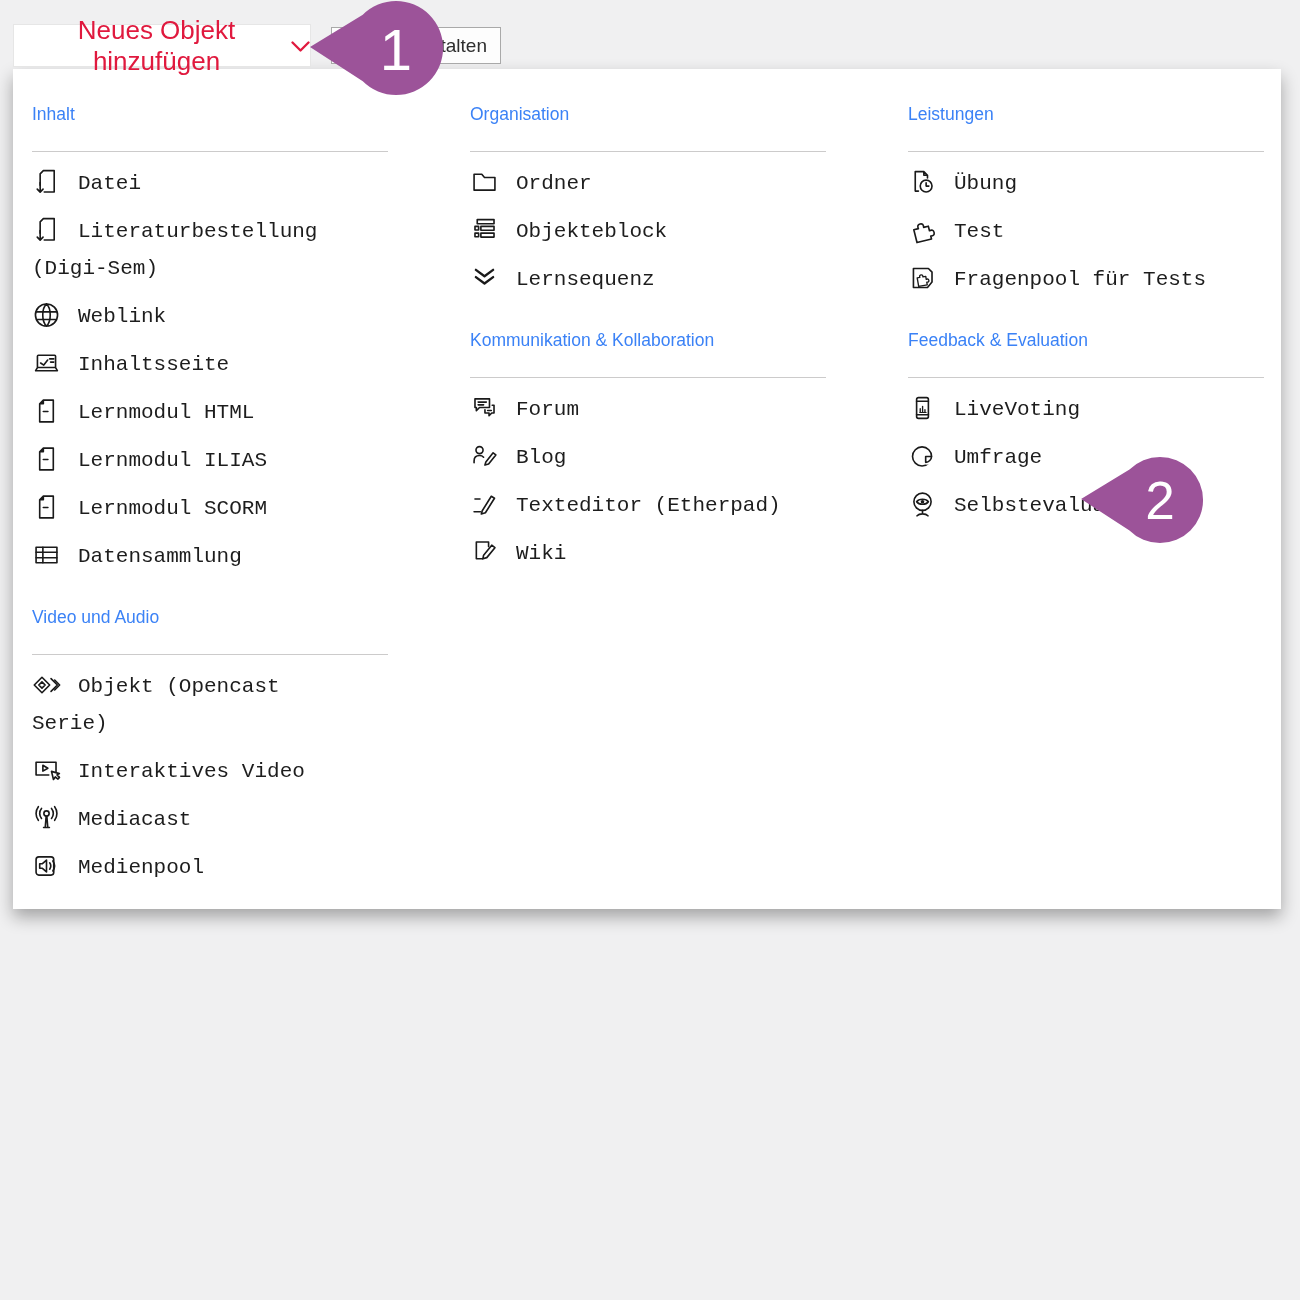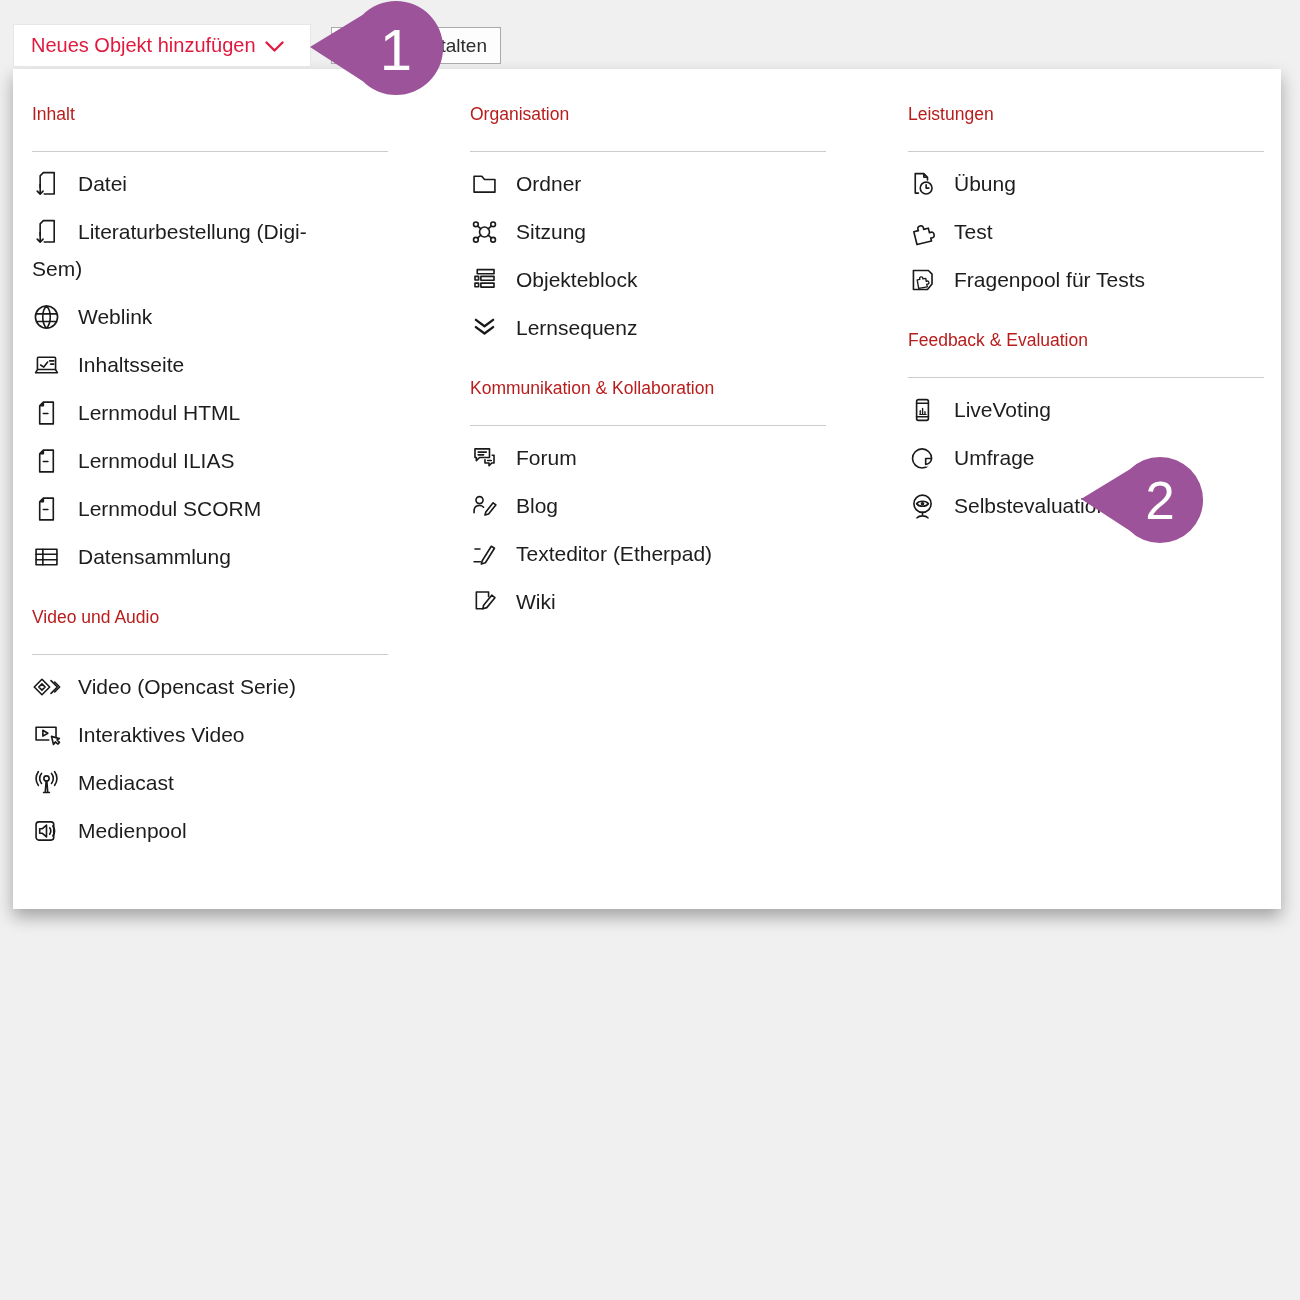--- a/index.html
+++ b/index.html
@@ -4,21 +4,21 @@
 <style>
   html,body { margin:0; padding:0; }
   body { font-family: "Liberation Sans", sans-serif; }
   .stage { position:relative; width:1300px; height:1300px; background:#f0f0f1; overflow:hidden; }
 
   
   .trigger {
     position:absolute; left:13px; top:24px; width:298px; height:43px;
     background:#ffffff; border:1px solid #e6e6e6; box-sizing:border-box;
     display:flex; align-items:center; gap:9px; padding:0 0 0 17px;
-    font-family:inherit; font-size:20px; cursor:pointer; z-index:5; color:#e0193e;
+    font-family:inherit; font-size:26px; cursor:pointer; z-index:5; color:#e0193e;
   }
   .trigger .chev { flex:0 0 auto; margin-top:3px; }
   .gestalten {
     position:absolute; left:331px; top:27px; width:170px; height:37px;
     background:#fdfdfd; border:1px solid #a9a9a9; box-sizing:border-box;
     display:flex; align-items:center; justify-content:flex-end; padding-right:13px;
     font-family:inherit; font-size:19px; color:#2d2d2d; cursor:pointer; z-index:4;
   }
 
   
@@ -26,27 +26,27 @@
     position:absolute; left:13px; top:69px; width:1268px; height:840px;
     background:#ffffff; box-shadow:0 8px 16px rgba(0,0,0,.32); z-index:2;
   }
   .col { position:absolute; top:0; width:356px; }
   .col[data-col="0"] { left:19px; }
   .col[data-col="1"] { left:457px; }
   .col[data-col="2"] { left:895px; }
 
   .section { margin-top:34px; }
   .section + .section { margin-top:26px; }
-  .section-heading { font-size:17.5px; line-height:22px; color:#b91c1c;margin-top:24px; }
+  .section-heading { font-size:17.5px; line-height:22px; color:#3b82f6;margin-top:24px; }
   .section-rule { border:0; border-top:1px solid #cccbcb; margin:26px 0 0 0; }
   .section-items { padding-top:7px; }
 
   .item {
     display:block; font-size:21px; line-height:37px; padding:5.5px 40px 5.5px 0;
-    color:#1d1d1d; cursor:pointer;
+    color:#1d1d1d; cursor:pointer;font-family:Liberation Mono, monospace;
   }
   .icn { display:inline-block; width:29px; height:30px; margin-right:17px; vertical-align:-8px; }
   .icn-svg {
     width:29px; height:30px; stroke:#1a1a1a; fill:none;
     stroke-width:1.8; stroke-linecap:round; stroke-linejoin:round;
   }
 
   
   .marker { position:absolute; z-index:50; pointer-events:none; }
   .marker text {
@@ -270,21 +270,21 @@
     </div>
           </div>
         </div>
         <div class="section">
           <div class="section-heading">Video und Audio</div>
           <hr class="section-rule">
           <div class="section-items">
             <div class="item">
       <span class="icn"><svg class="icn-svg" viewBox="0 0 32 32">
                   <use href="#icon-opencast-video"></use>
-                </svg></span><span class="lbl">Video (Opencast Serie)</span>
+                </svg></span><span class="lbl">Objekt (Opencast Serie)</span>
     </div>
             <div class="item">
       <span class="icn"><svg class="icn-svg" viewBox="0 0 32 32">
                   <use href="#icon-interactive-video"></use>
                 </svg></span><span class="lbl">Interaktives Video</span>
     </div>
             <div class="item">
       <span class="icn"><svg class="icn-svg" viewBox="0 0 32 32">
                   <use href="#icon-mediacast"></use>
                 </svg></span><span class="lbl">Mediacast</span>
@@ -299,25 +299,20 @@
       </div>
     <div class="col" data-col="1">
         <div class="section">
           <div class="section-heading">Organisation</div>
           <hr class="section-rule">
           <div class="section-items">
             <div class="item">
       <span class="icn"><svg class="icn-svg" viewBox="0 0 32 32">
                   <use href="#icon-folder"></use>
                 </svg></span><span class="lbl">Ordner</span>
-    </div>
-            <div class="item">
-      <span class="icn"><svg class="icn-svg" viewBox="0 0 32 32">
-                  <use href="#icon-session"></use>
-                </svg></span><span class="lbl">Sitzung</span>
     </div>
             <div class="item">
       <span class="icn"><svg class="icn-svg" viewBox="0 0 32 32">
                   <use href="#icon-item-group"></use>
                 </svg></span><span class="lbl">Objekteblock</span>
     </div>
             <div class="item">
       <span class="icn"><svg class="icn-svg" viewBox="0 0 32 32">
                   <use href="#icon-learning-sequence"></use>
                 </svg></span><span class="lbl">Lernsequenz</span>

